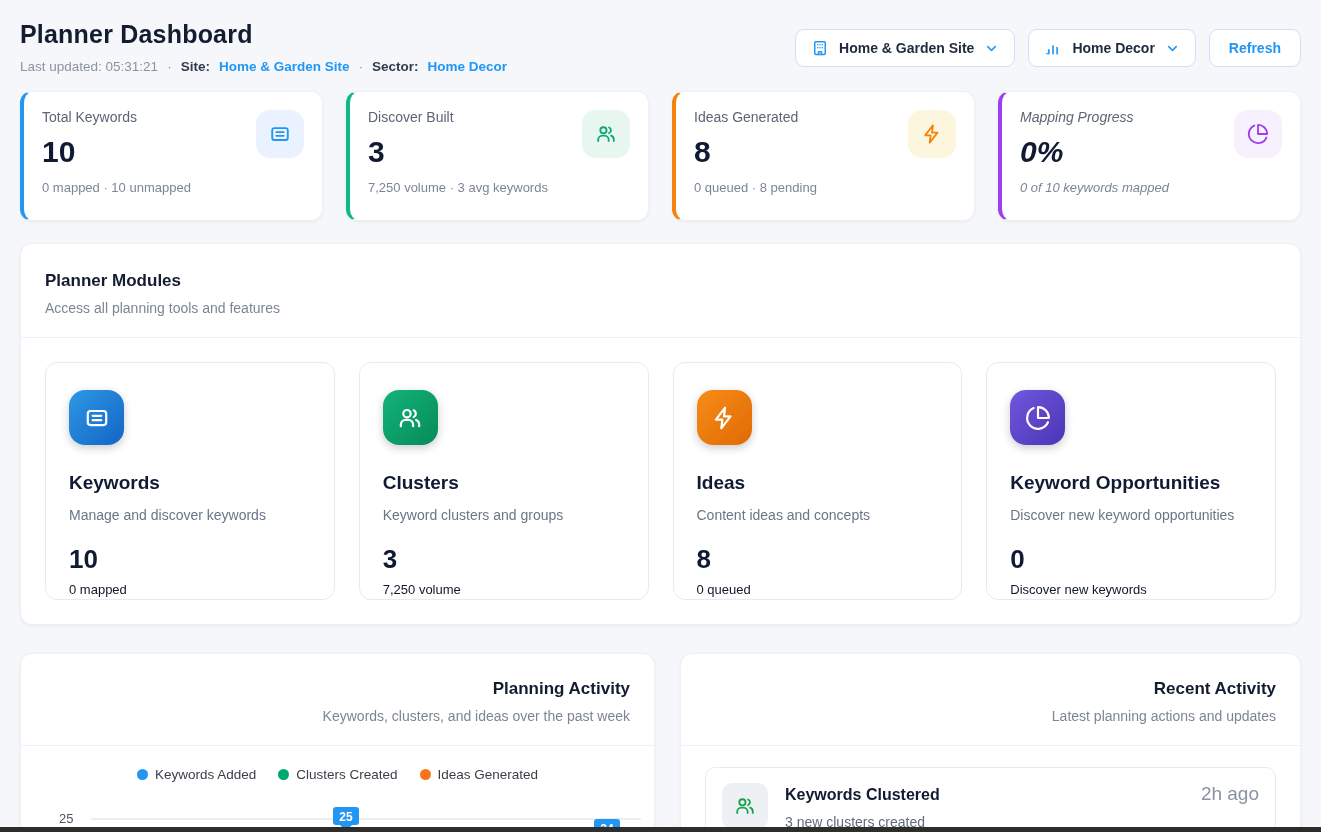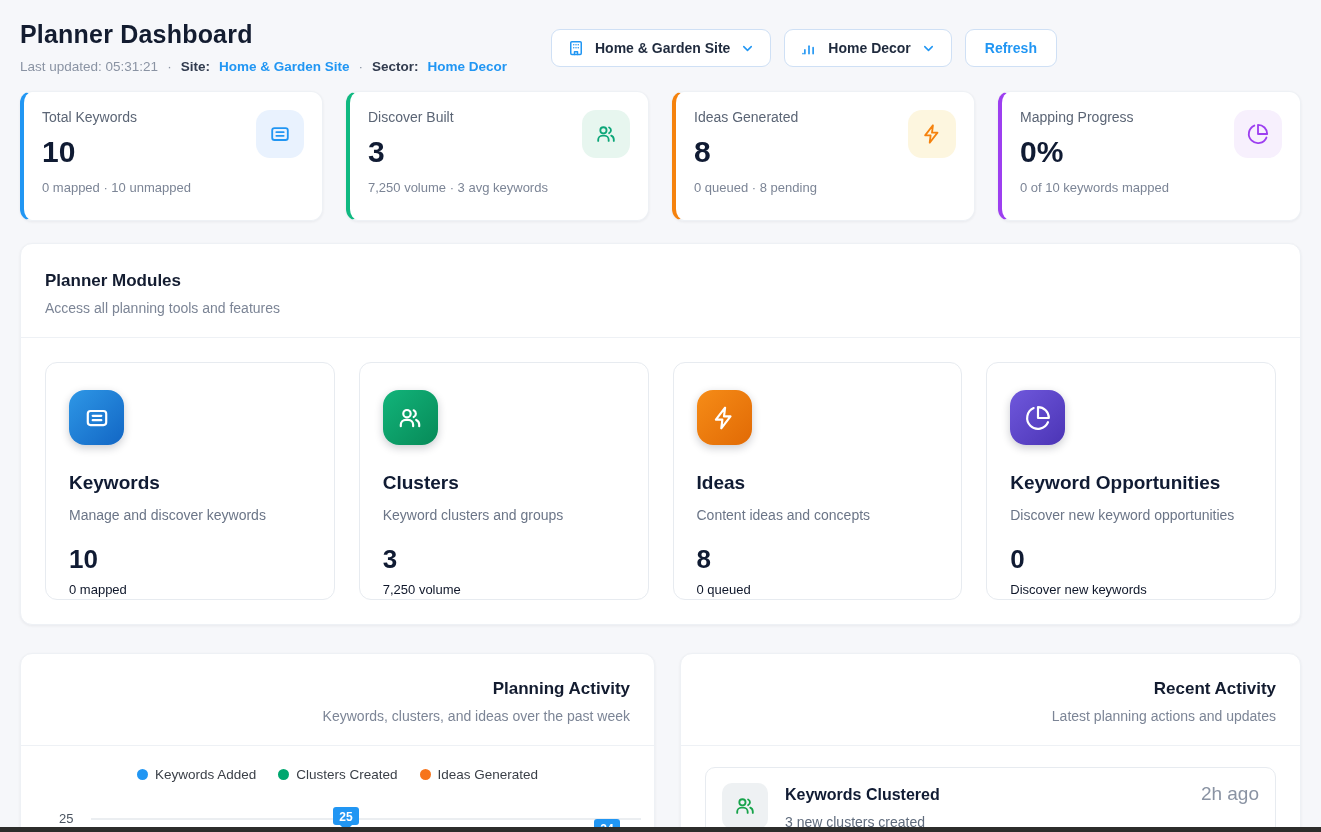--- a/index.html
+++ b/index.html
@@ -7,21 +7,21 @@
   body {
     background:#f6f7fa;
     font-family:"Liberation Sans", sans-serif;
     color:#121a2b;
     overflow:hidden;
     position:relative;
   }
   .page { padding:0 20px; }
 
   
-  .header { display:flex; align-items:flex-start; padding-top:20px;gap:44px; }
+  .header { display:flex; justify-content:space-between; align-items:flex-start; padding-top:20px; }
   .page-title { font-size:25px; font-weight:800; color:#131c30; letter-spacing:.2px; }
   .subhead { margin-top:10px; font-size:13.5px; color:#8a93a3; display:flex; gap:9px; align-items:center; }
   .subhead .lbl { color:#313b4e; font-weight:700; }
   .subhead .link { color:#2196f3; font-weight:600; cursor:pointer; }
   .toolbar { display:flex; gap:13px; padding-top:9px; }
   .tbtn {
     display:flex; align-items:center; gap:10px; height:38px; padding:0 15px;
     background:#fff; border:1px solid #cfe0f5; border-radius:9px;
     font-family:"Liberation Sans", sans-serif;
     font-size:14px; font-weight:700; color:#1f2a3d; cursor:pointer;
@@ -32,21 +32,21 @@
   
   .stats { display:grid; grid-template-columns:repeat(4,1fr); gap:23px; margin-top:17px; }
   .stat {
     background:#fff; border:1px solid #eef1f5; border-left-width:4px; border-radius:12px;
     padding:17px 18px 18px; position:relative; height:130px;
     box-shadow:0 1px 3px rgba(16,24,40,.06);
   }
   .stat.s-blue   { border-left-color:#2196f3; }
   .stat.s-green  { border-left-color:#10b981; }
   .stat.s-orange { border-left-color:#f5820d; }
-  .stat.s-purple { border-left-color:#9d3ff0; }
+  .stat.s-purple { border-left-color:#9d3ff0;font-style:italic; }
   .stat-label  { font-size:14px; color:#5b6575; }
   .stat-value  { font-size:30px; font-weight:800; color:#101b33; margin-top:10px; }
   .stat-detail { font-size:13px; color:#7c8596; margin-top:11px; }
   .stat-ic {
     position:absolute; top:18px; right:18px; width:48px; height:48px; border-radius:14px;
     display:flex; align-items:center; justify-content:center;
   }
   .ic-blue   { background:#e9f2fe; color:#2196f3; }
   .ic-green  { background:#e7f6ef; color:#0ca678; }
   .ic-cream  { background:#fdf6df; color:#f5820d; }

